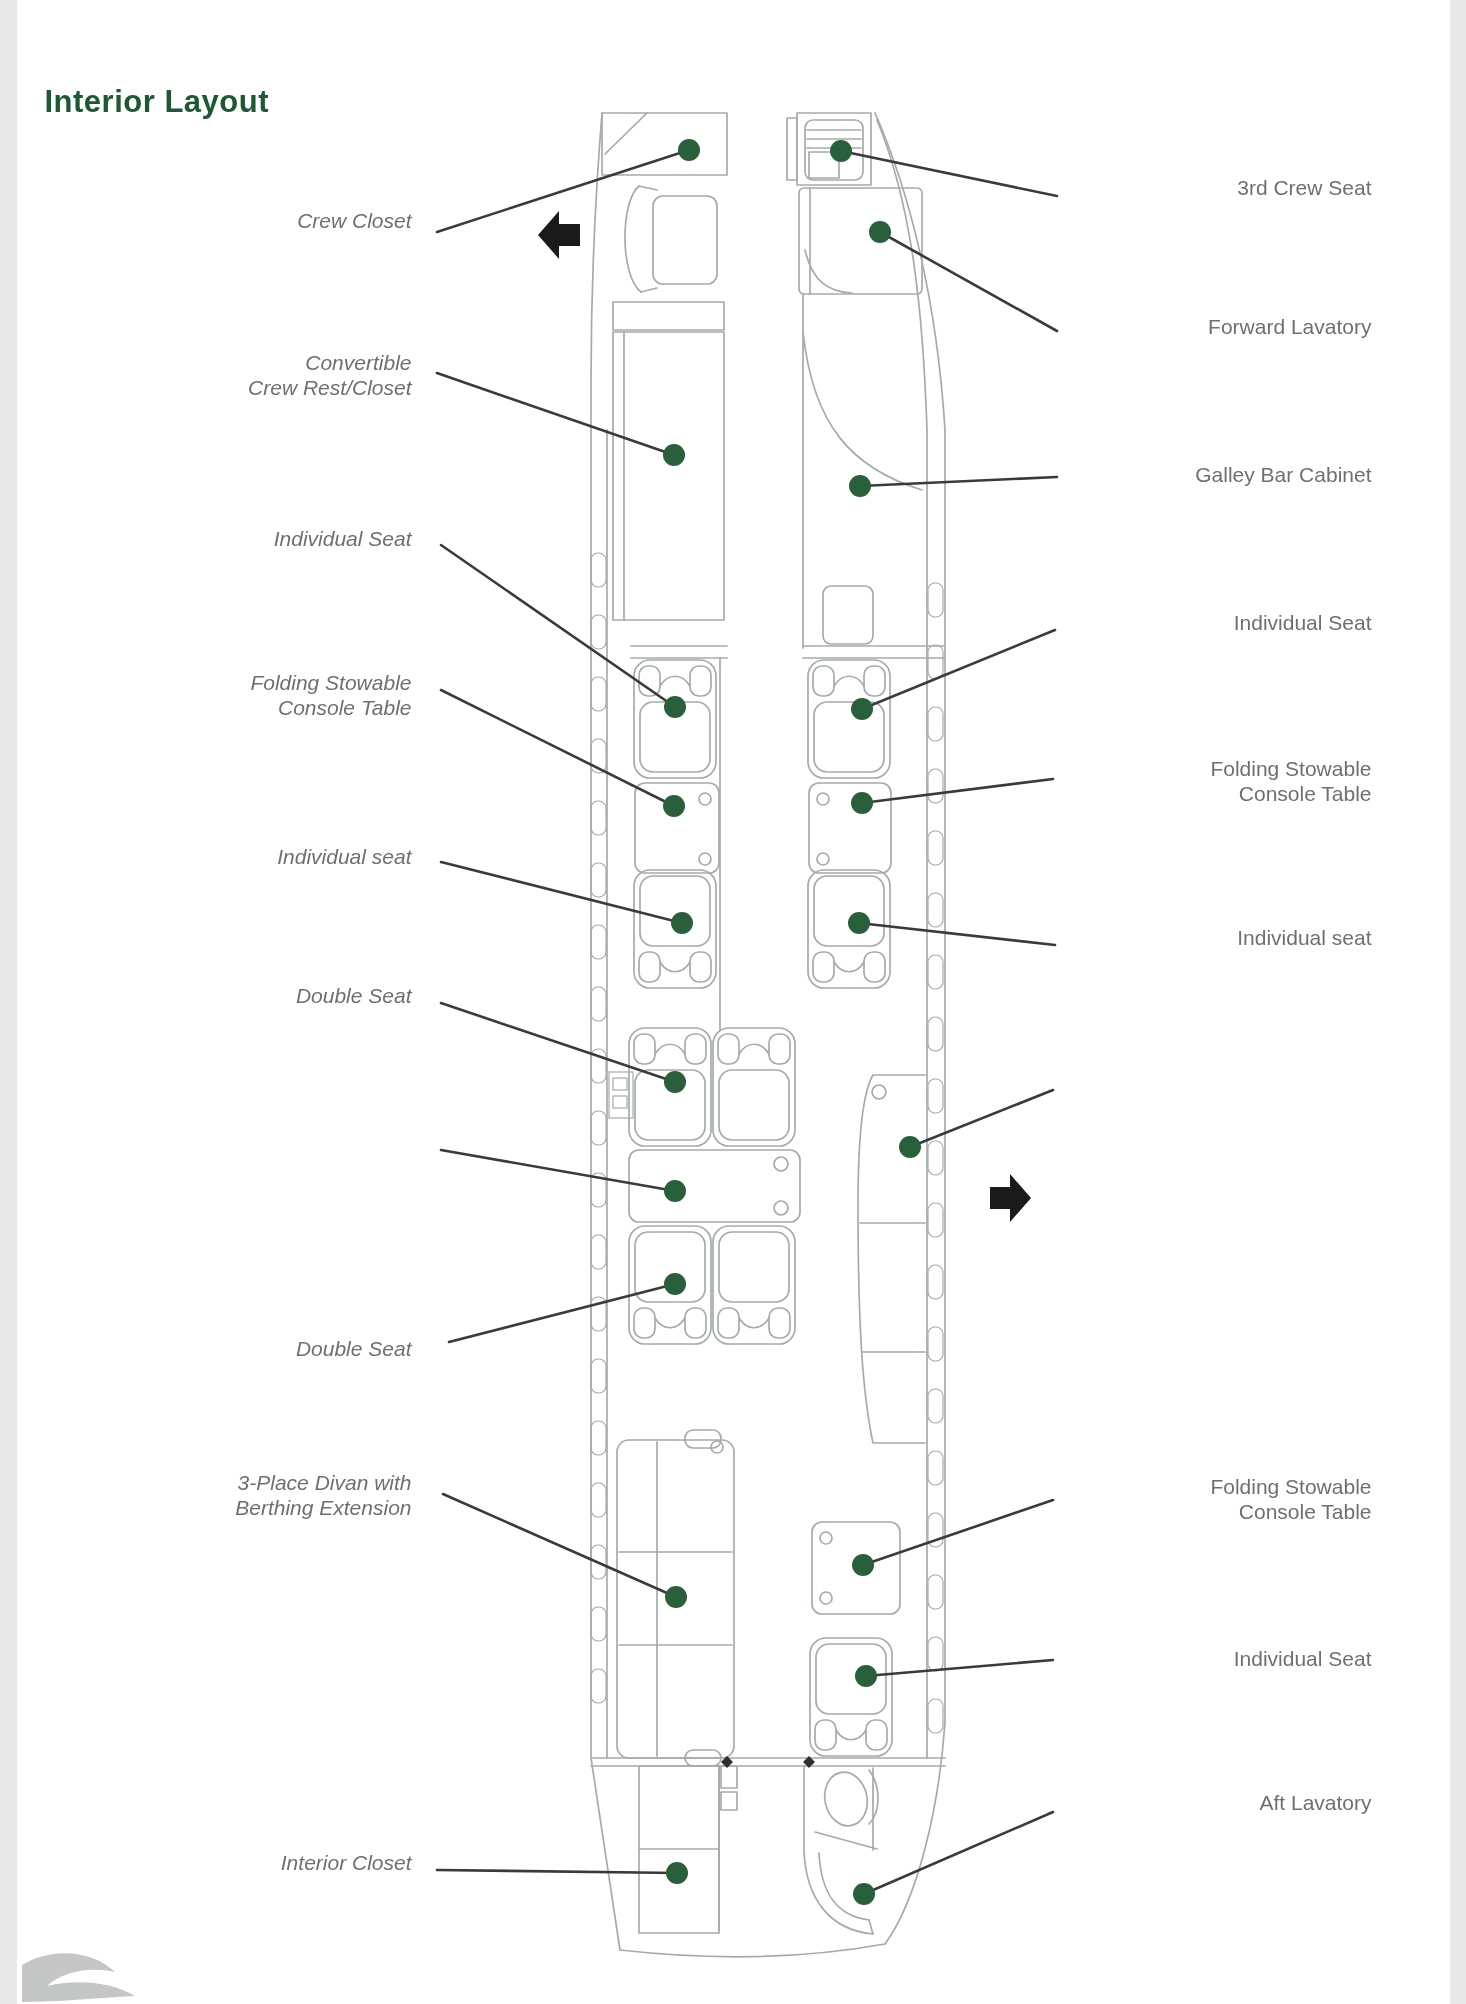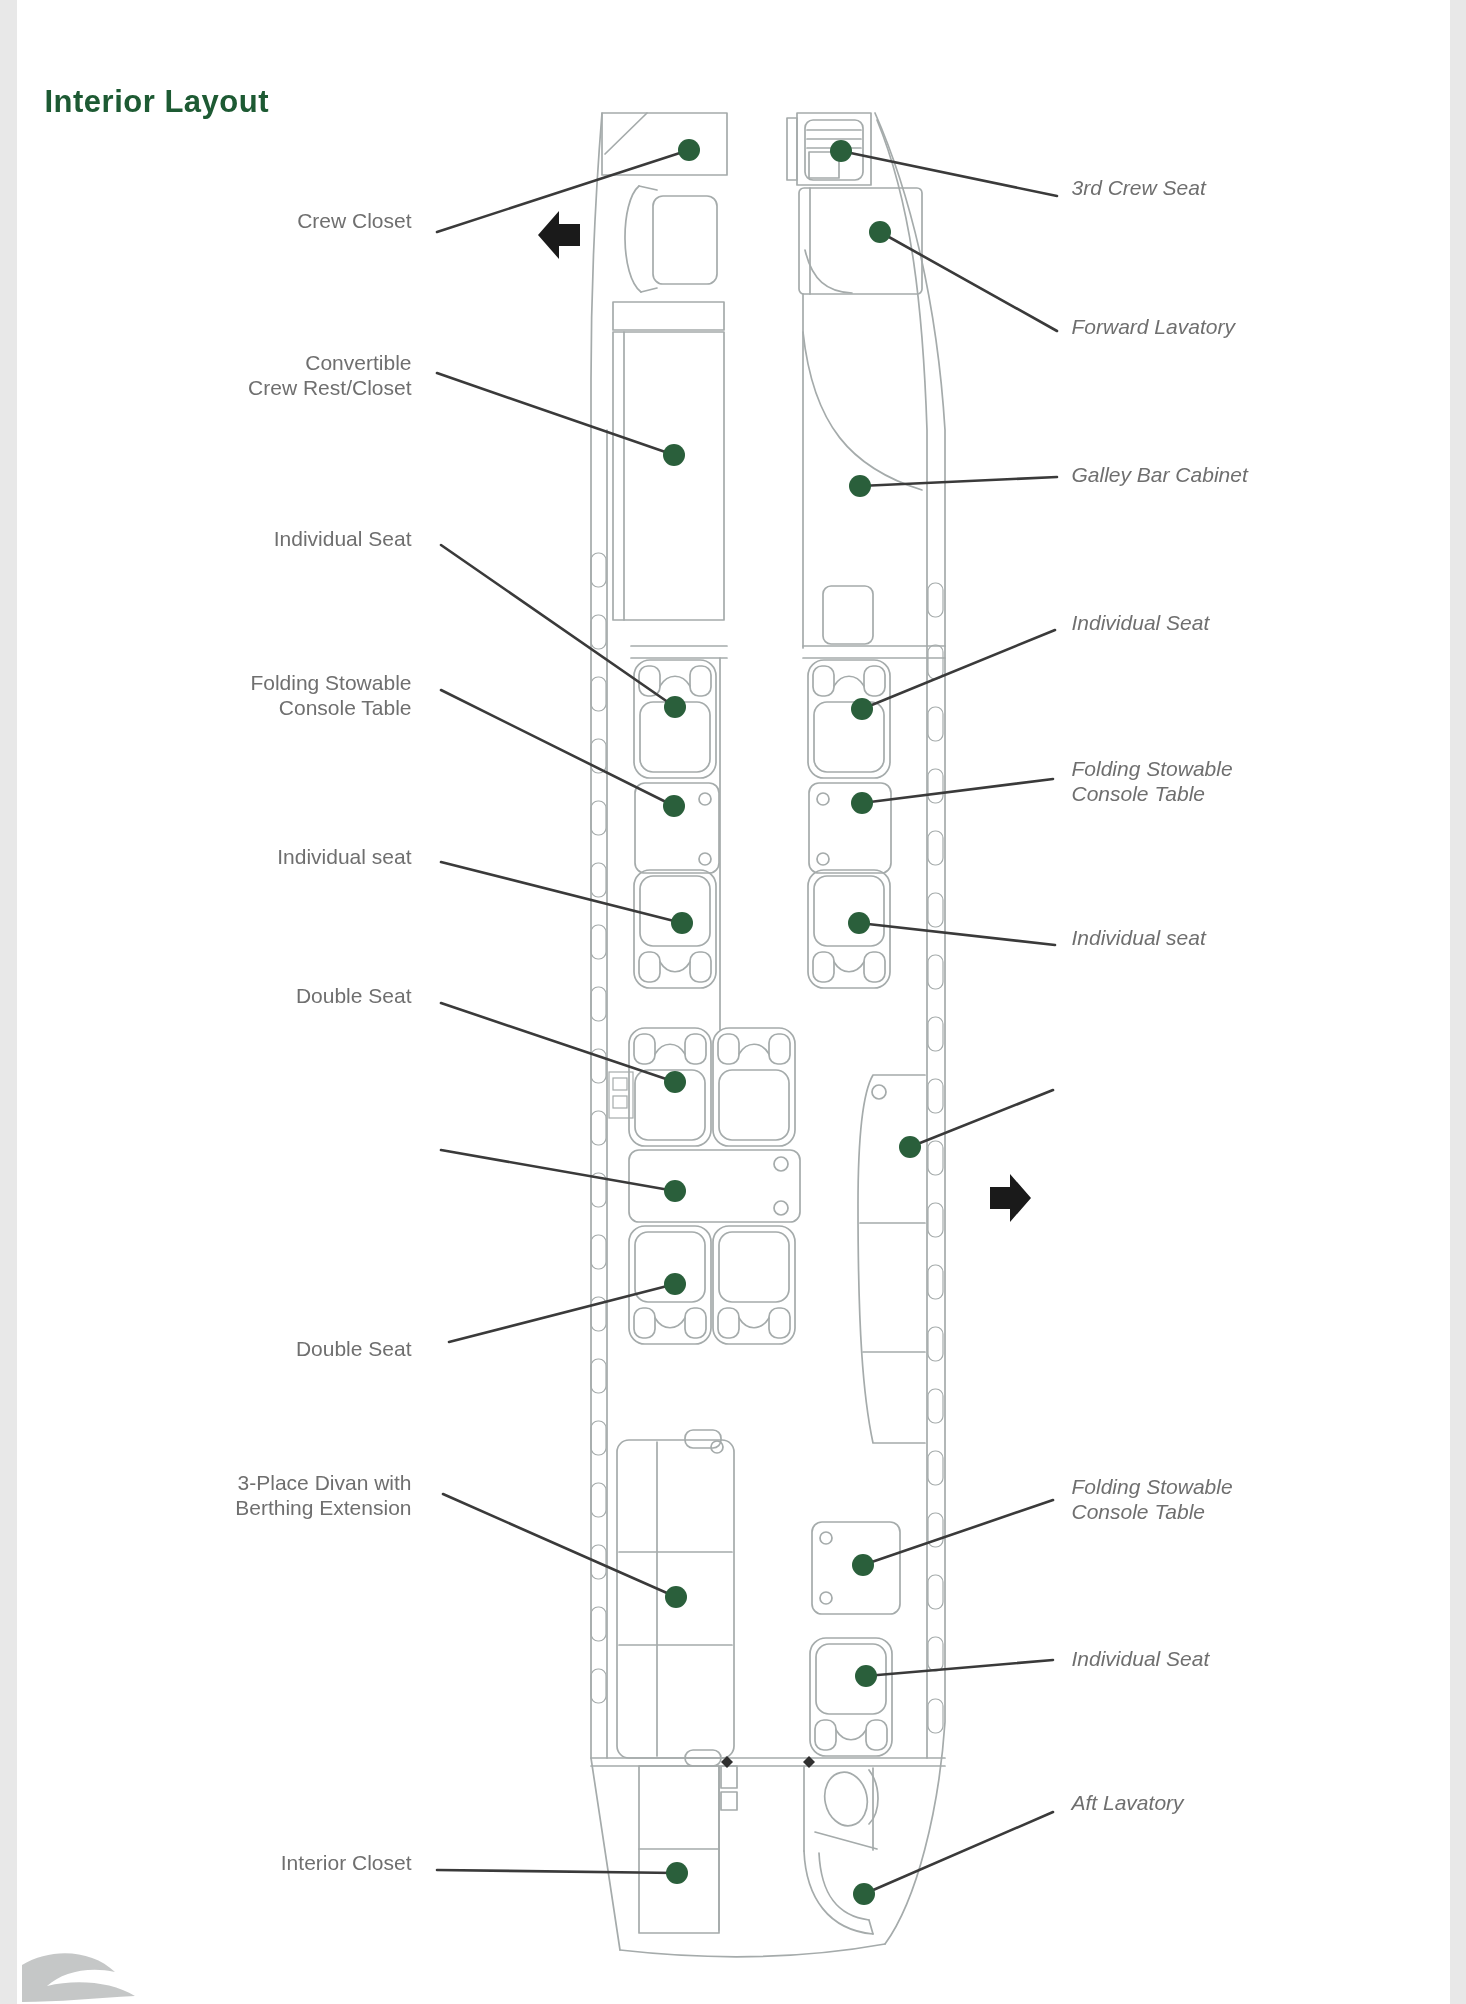--- a/index.html
+++ b/index.html
@@ -25,22 +25,22 @@
     font-size:31px;font-weight:bold;
     color:var(--title-green);
     letter-spacing:0.5px;
   }
   .callout-label{
     position:absolute;
     font-size:21px;line-height:25px;
     color:var(--label-gray);
     white-space:pre-line;
   }
-  .callout-label.left{text-align:right;}
-  .callout-label.right{text-align:left;font-style:italic;}
+  .callout-label.left{text-align:right;font-style:italic;}
+  .callout-label.right{text-align:right;}
   svg.floorplan{position:absolute;left:0;top:0;}
   .outline{stroke:var(--outline-gray);fill:none;stroke-width:1.7;stroke-linejoin:round;stroke-linecap:round;}
   .outline-thin{stroke:var(--outline-gray);fill:none;stroke-width:1.2;}
   .leader-line{stroke:var(--leader-dark);stroke-width:2.6;stroke-linecap:round;fill:none;}
   .marker-dot{fill:var(--marker-green);stroke:none;}
   .nav-arrow{fill:var(--arrow-black);stroke:none;}
   .dark-tick{fill:#2f2f2f;stroke:none;}
   .watermark{fill:#b6b9b9;opacity:.8;stroke:none;}
 </style>
 </head>

